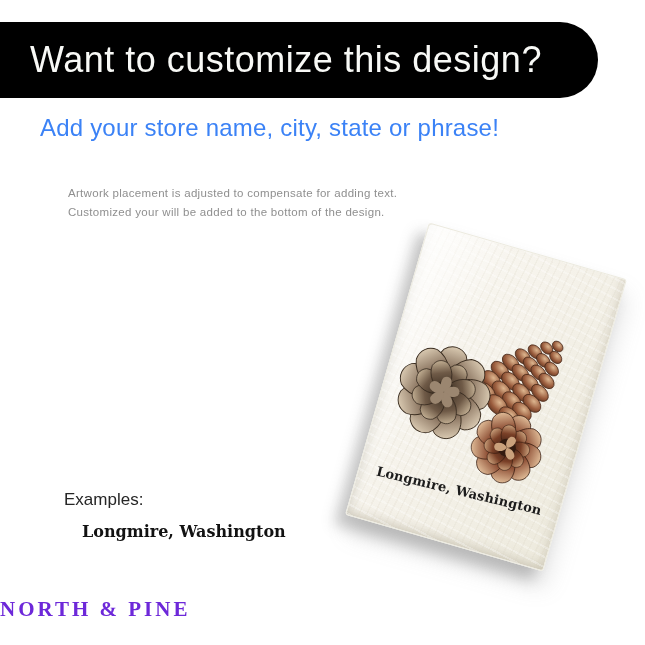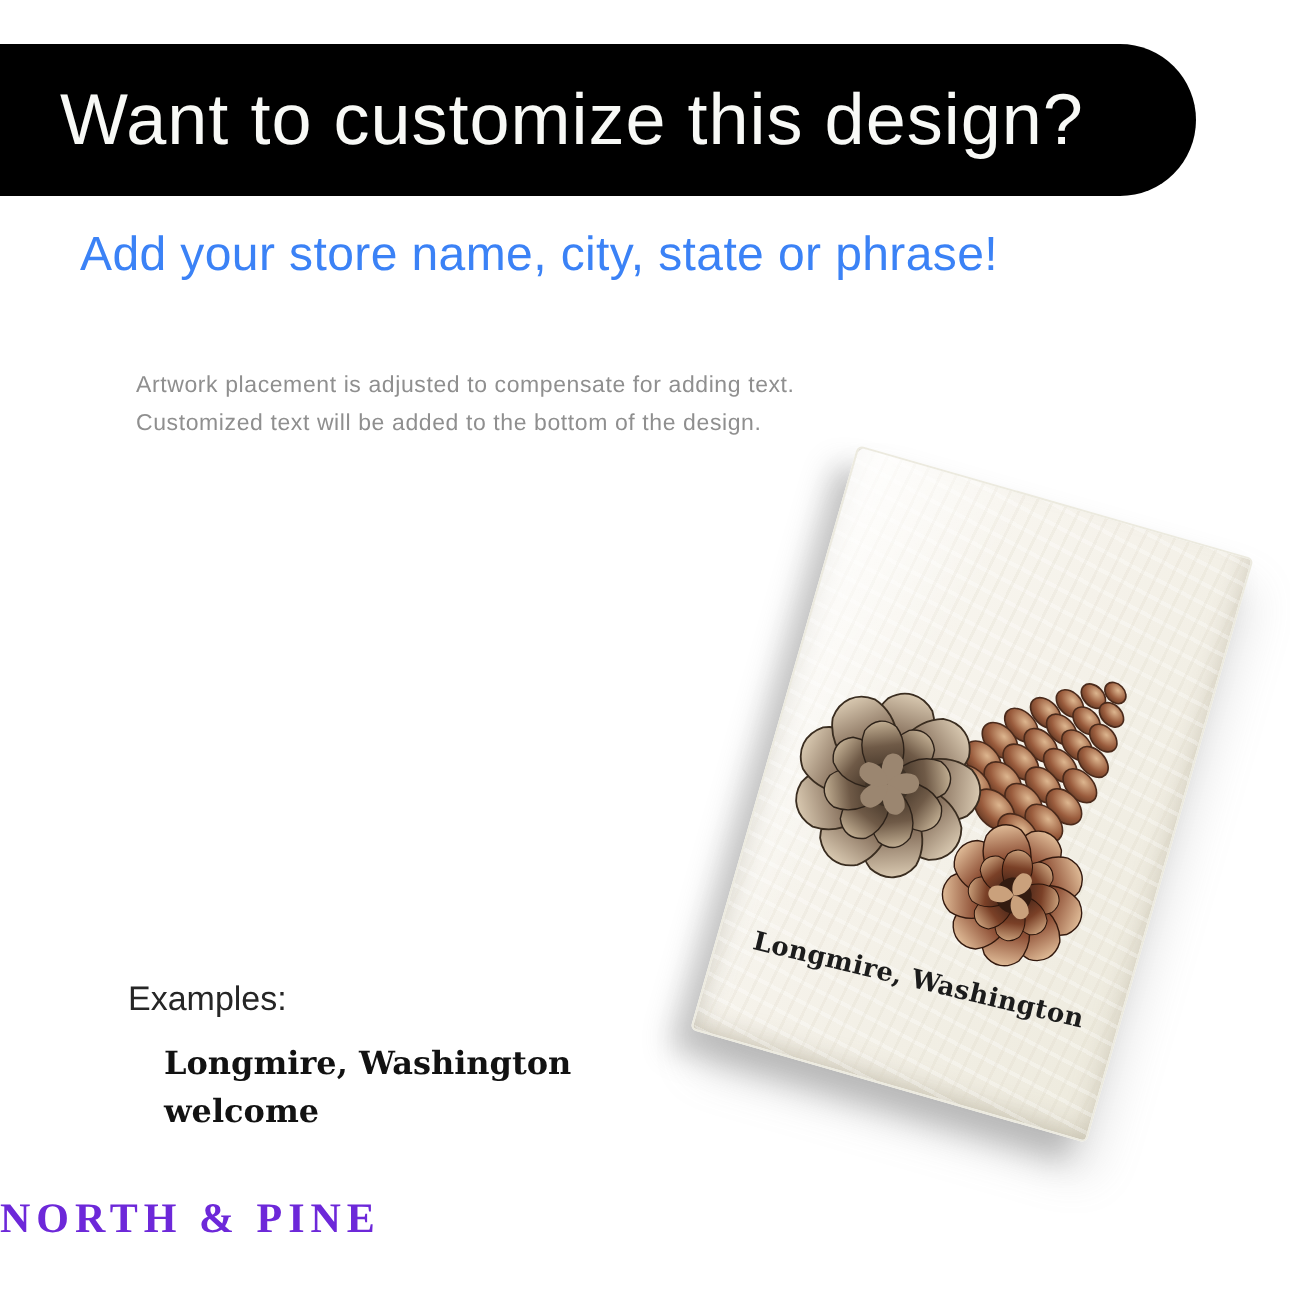--- a/index.html
+++ b/index.html
@@ -76,28 +76,27 @@
 <div class="stage">
 
   <div class="banner">
     <span class="banner-title">Want to customize this design?</span>
   </div>
 
   <div class="headline">Add your store name, city, state or phrase!</div>
 
   <div class="notes">
     <div>Artwork placement is adjusted to compensate for adding text.</div>
-    <div>Customized text will be added to the bottom of the design.</div>
+    <div>Customized your will be added to the bottom of the design.</div>
   </div>
 
 
   <div class="examples-heading">Examples:</div>
   <div class="examples-items">
     <div>Longmire, Washington</div>
-    <div>welcome</div>
   </div>
 
   <div class="towel">
     <div class="towel-texture"></div>
 
     <svg class="pinecones" viewBox="0 0 204 164" xmlns="http://www.w3.org/2000/svg">
       <defs>
         <linearGradient id="lgT" x1="0" y1="0" x2="0" y2="-40" gradientUnits="userSpaceOnUse">
           <stop offset="0" stop-color="#453627"></stop>
             <stop offset="0.55" stop-color="#8a7460"></stop>

